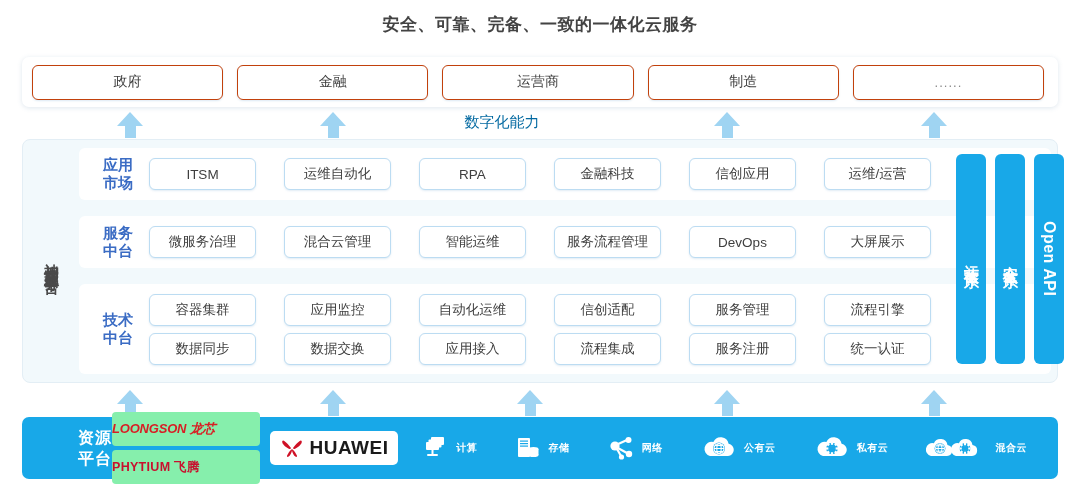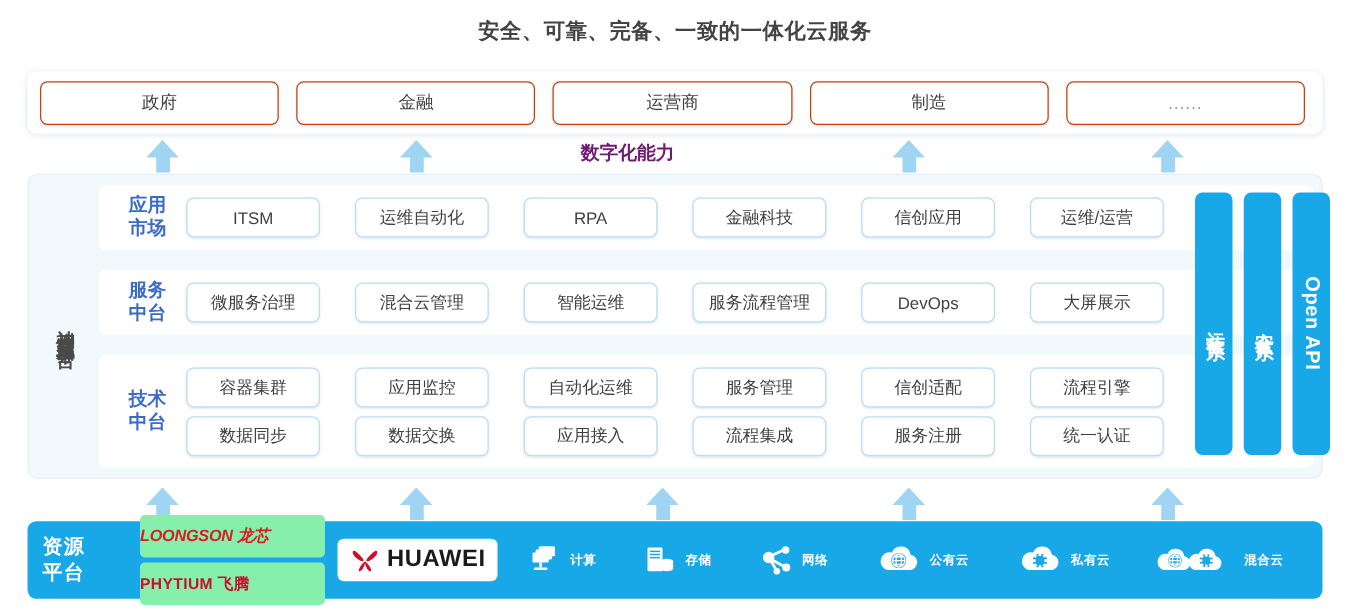--- a/index.html
+++ b/index.html
@@ -49,21 +49,21 @@
     position:absolute;left:7.5px;bottom:0;
   }
   .arrow b{
     display:block;position:absolute;left:0;top:0;
     width:0;height:0;border-left:13px solid transparent;
     border-right:13px solid transparent;border-bottom:14px solid #9fd4f2;
   }
 
   .cap-label{
     position:absolute;top:113px;left:0;width:1004px;text-align:center;
-    font-size:15px;font-weight:bold;color:#701a75;
+    font-size:15px;font-weight:normal;color:#0369a1;
   }
 
   
   .platform{
     position:absolute;left:22px;top:139px;width:1036px;height:244px;
     background:#f2f9fc;border:1px solid #e3eef5;border-radius:8px;
     box-sizing:border-box;display:flex;
   }
   .plat-vlabel{
     width:56px;flex:0 0 56px;display:flex;align-items:center;justify-content:center;
@@ -109,21 +109,21 @@
   .vbar .cn{writing-mode:vertical-rl;text-orientation:upright;font-size:15px;letter-spacing:3px;}
   .vbar .en{writing-mode:vertical-rl;font-size:16px;letter-spacing:.5px;}
 
   
   .resource{
     position:absolute;left:22px;top:417px;width:1036px;height:62px;
     background:#18a8e8;border-radius:7px;display:flex;align-items:center;
     padding:0 12px;box-sizing:border-box;
   }
   .res-label{
-    width:78px;flex:0 0 78px;text-align:left;color:#fff;
+    width:78px;flex:0 0 78px;text-align:right;color:#fff;
     font-size:16px;font-weight:bold;line-height:21px;letter-spacing:1px;
   }
   .res-chips{flex:0 0 auto;display:flex;flex-direction:column;gap:4px;margin-right:10px;}
   .chip{
     width:148px;height:34px;background:#86efac;border-radius:4px;
     display:flex;align-items:center;justify-content:flex-start;
   }
   .brand-loongson{font-size:13px;font-weight:bold;font-style:italic;color:#d81e24;letter-spacing:-.2px;}
   .brand-phytium{font-size:12.5px;font-weight:bold;color:#c8102e;letter-spacing:.3px;}
   .chip-hw{
@@ -218,22 +218,22 @@
       <div class="band b3">
         <div class="band-label">
           <div>技术</div>
           <div>中台</div>
         </div>
         <div class="band-grid">
           <div class="band-line">
             <div class="pill">容器集群</div>
             <div class="pill">应用监控</div>
             <div class="pill">自动化运维</div>
+            <div class="pill">信创适配</div>
             <div class="pill">服务管理</div>
-            <div class="pill">信创适配</div>
             <div class="pill">流程引擎</div>
           </div>
           <div class="band-line">
             <div class="pill">数据同步</div>
             <div class="pill">数据交换</div>
             <div class="pill">应用接入</div>
             <div class="pill">流程集成</div>
             <div class="pill">服务注册</div>
             <div class="pill">统一认证</div>
           </div>

